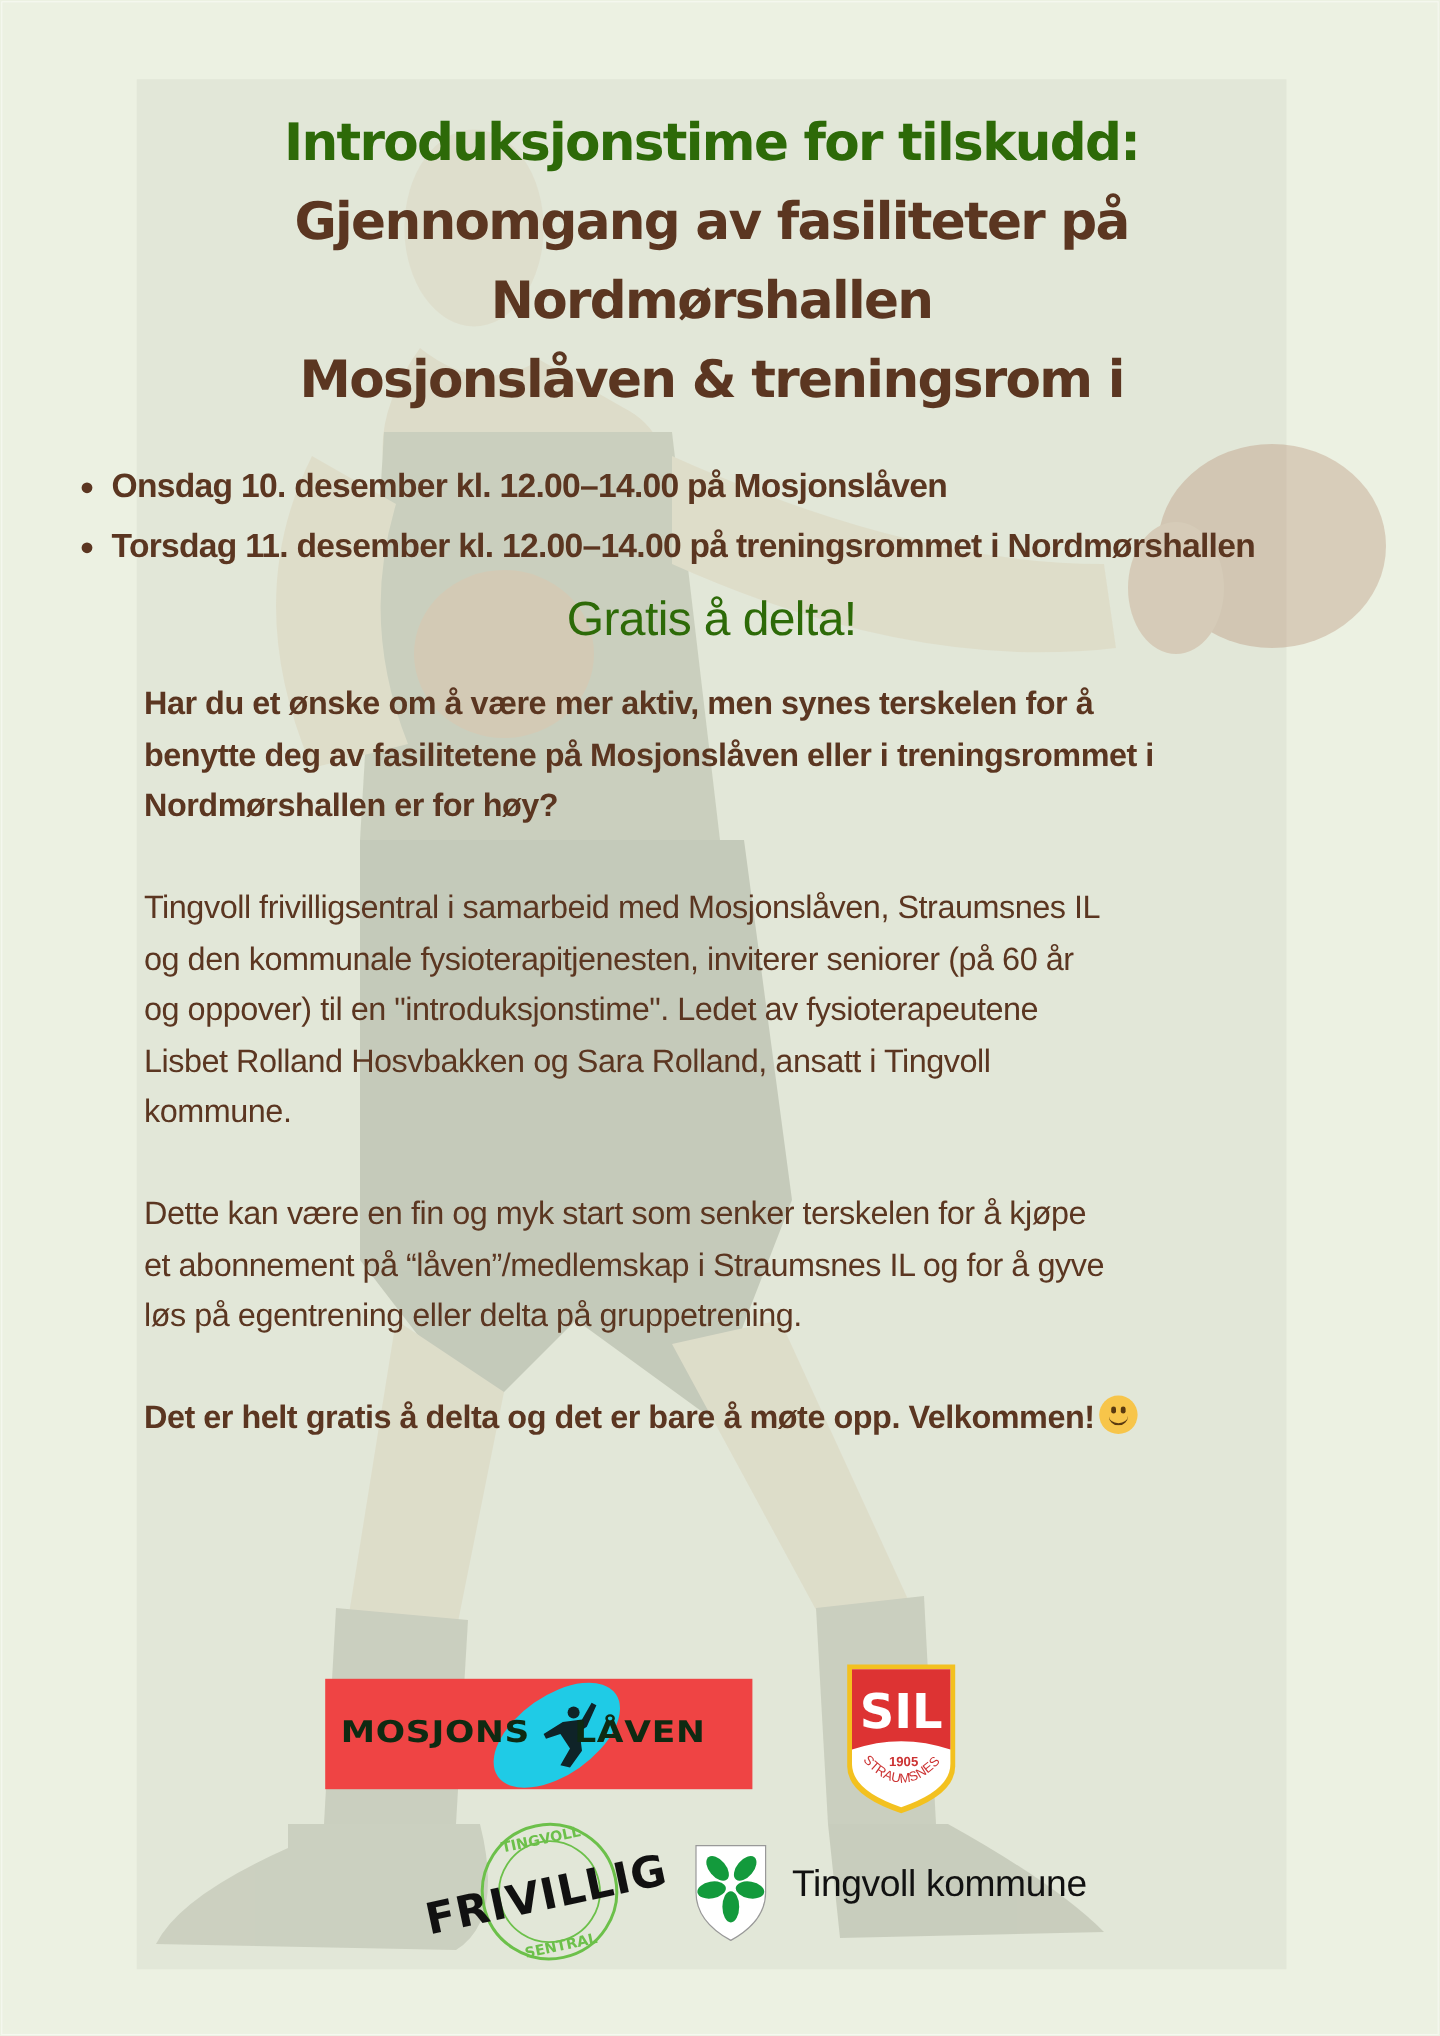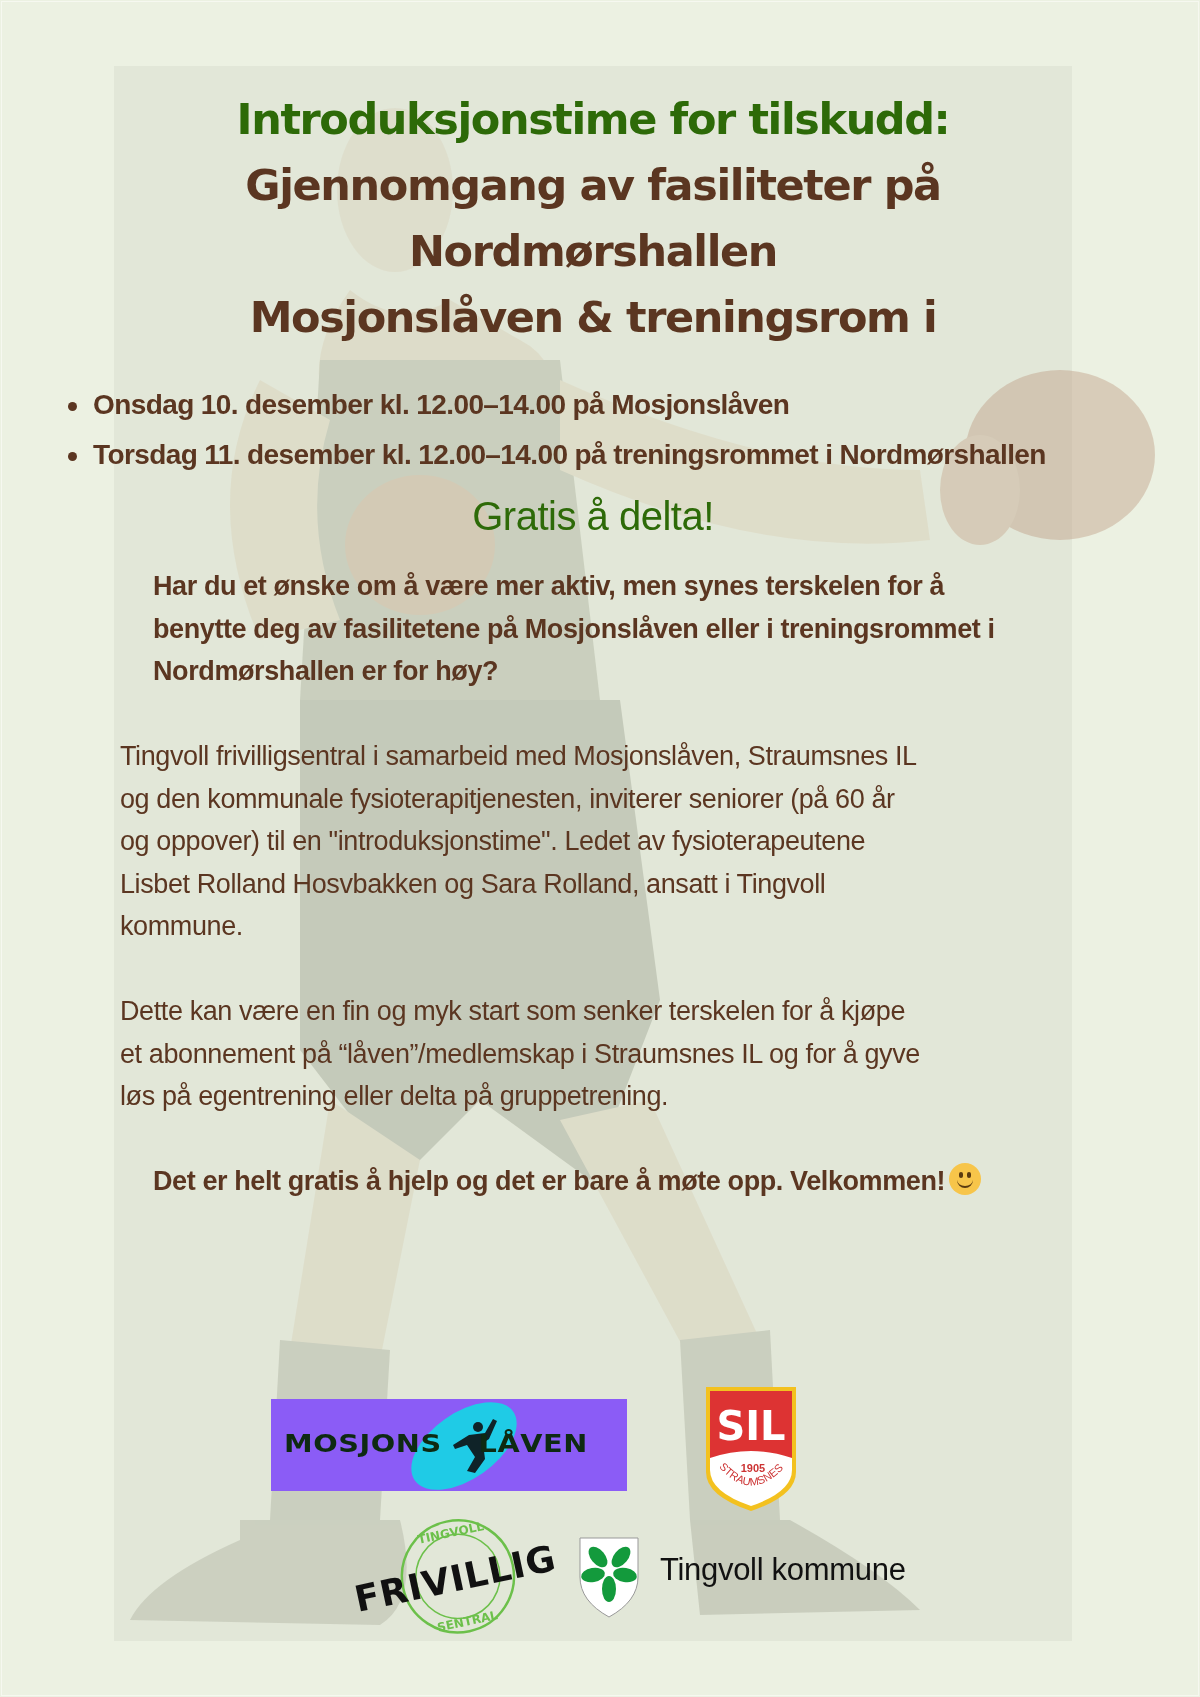--- a/index.html
+++ b/index.html
@@ -43,38 +43,38 @@
   }
   .free {
     position: absolute; left: 114px; top: 488px; width: 958px; text-align: center;
     font-weight: normal; font-size: 40px; line-height: 56px; color: #2d6a08; letter-spacing: -0.5px;
   }
   .body {
     position: absolute; left: 120px; top: 565px; width: 960px;
     font-size: 27px; line-height: 42.5px; color: #5b3621; letter-spacing: -0.4px;
   }
   .body p { margin: 0 0 42.5px 0; }
-  .body .bold { font-weight: bold; margin-left: 33px; }
+  .body .bold { font-weight: bold; }
   .body .link { color: #2d6a08; }
   .emoji {
     display: inline-block; width: 32px; height: 32px; border-radius: 50%;
     background: #f7c54a; position: relative; vertical-align: -5px; margin-left: 4px;
   }
   .emoji::before, .emoji::after {
     content: ""; position: absolute; top: 9px; width: 4px; height: 6px; border-radius: 2px; background: #5a3a10;
   }
   .emoji::before { left: 10px; } .emoji::after { left: 18px; }
   .emoji .mouth {
     position: absolute; left: 8px; top: 15px; width: 16px; height: 8px;
     border-bottom: 2.5px solid #5a3a10; border-radius: 0 0 10px 10px;
   }
   
   .logo-mosjon {
     position: absolute; left: 271px; top: 1399px; width: 356px; height: 92px;
-    background: #8b5cf6; overflow: hidden;
+    background: #ef4444; overflow: hidden;
   }
   .logo-mosjon .ellipse {
     position: absolute; left: 143px; top: 3px; width: 100px; height: 88px;
     background: #1fcbe6; border-radius: 50%; transform: rotate(-35deg) scaleY(0.75) scaleX(1.2);
   }
   .logo-mosjon .txt {
     position: absolute; left: 13px; top: 30px; font-family: "DejaVu Sans", sans-serif;
     font-weight: bold; font-size: 25px; letter-spacing: 0.5px; color: #0e2a12;
     transform: scaleX(1.15); transform-origin: left center; white-space: nowrap;
   }
@@ -150,21 +150,21 @@
     <span>og oppover) til en "introduksjonstime". Ledet av fysioterapeutene</span><br>
     <span>Lisbet Rolland Hosvbakken og Sara Rolland, ansatt i Tingvoll</span><br>
     <span>kommune.</span>
   </p>
   <p>
     <span>Dette kan være en fin og myk start som senker terskelen for å kjøpe</span><br>
     <span>et abonnement på “låven”/medlemskap i Straumsnes IL og for å gyve</span><br>
     <span>løs på egentrening eller delta på gruppetrening.</span>
   </p>
   <p class="bold">
-    <span>Det er helt gratis å hjelp og det er bare å møte opp. Velkommen!</span><span class="emoji"><span class="mouth"></span></span>
+    <span>Det er helt gratis å delta og det er bare å møte opp. Velkommen!</span><span class="emoji"><span class="mouth"></span></span>
   </p>
 </div>
 
 <div class="logo-mosjon">
   <div class="ellipse"></div>
   <svg style="position:absolute;left:0;top:0" width="356" height="92">
     <g fill="#0f2328">
       <circle cx="207" cy="28" r="5"></circle>
       <path d="M198 36 L214 34 L222 20 L226 22 L218 40 L212 44 L214 60 L204 74 L196 72 L204 58 L196 46 L184 50 L182 46 Z"></path>
     </g>

